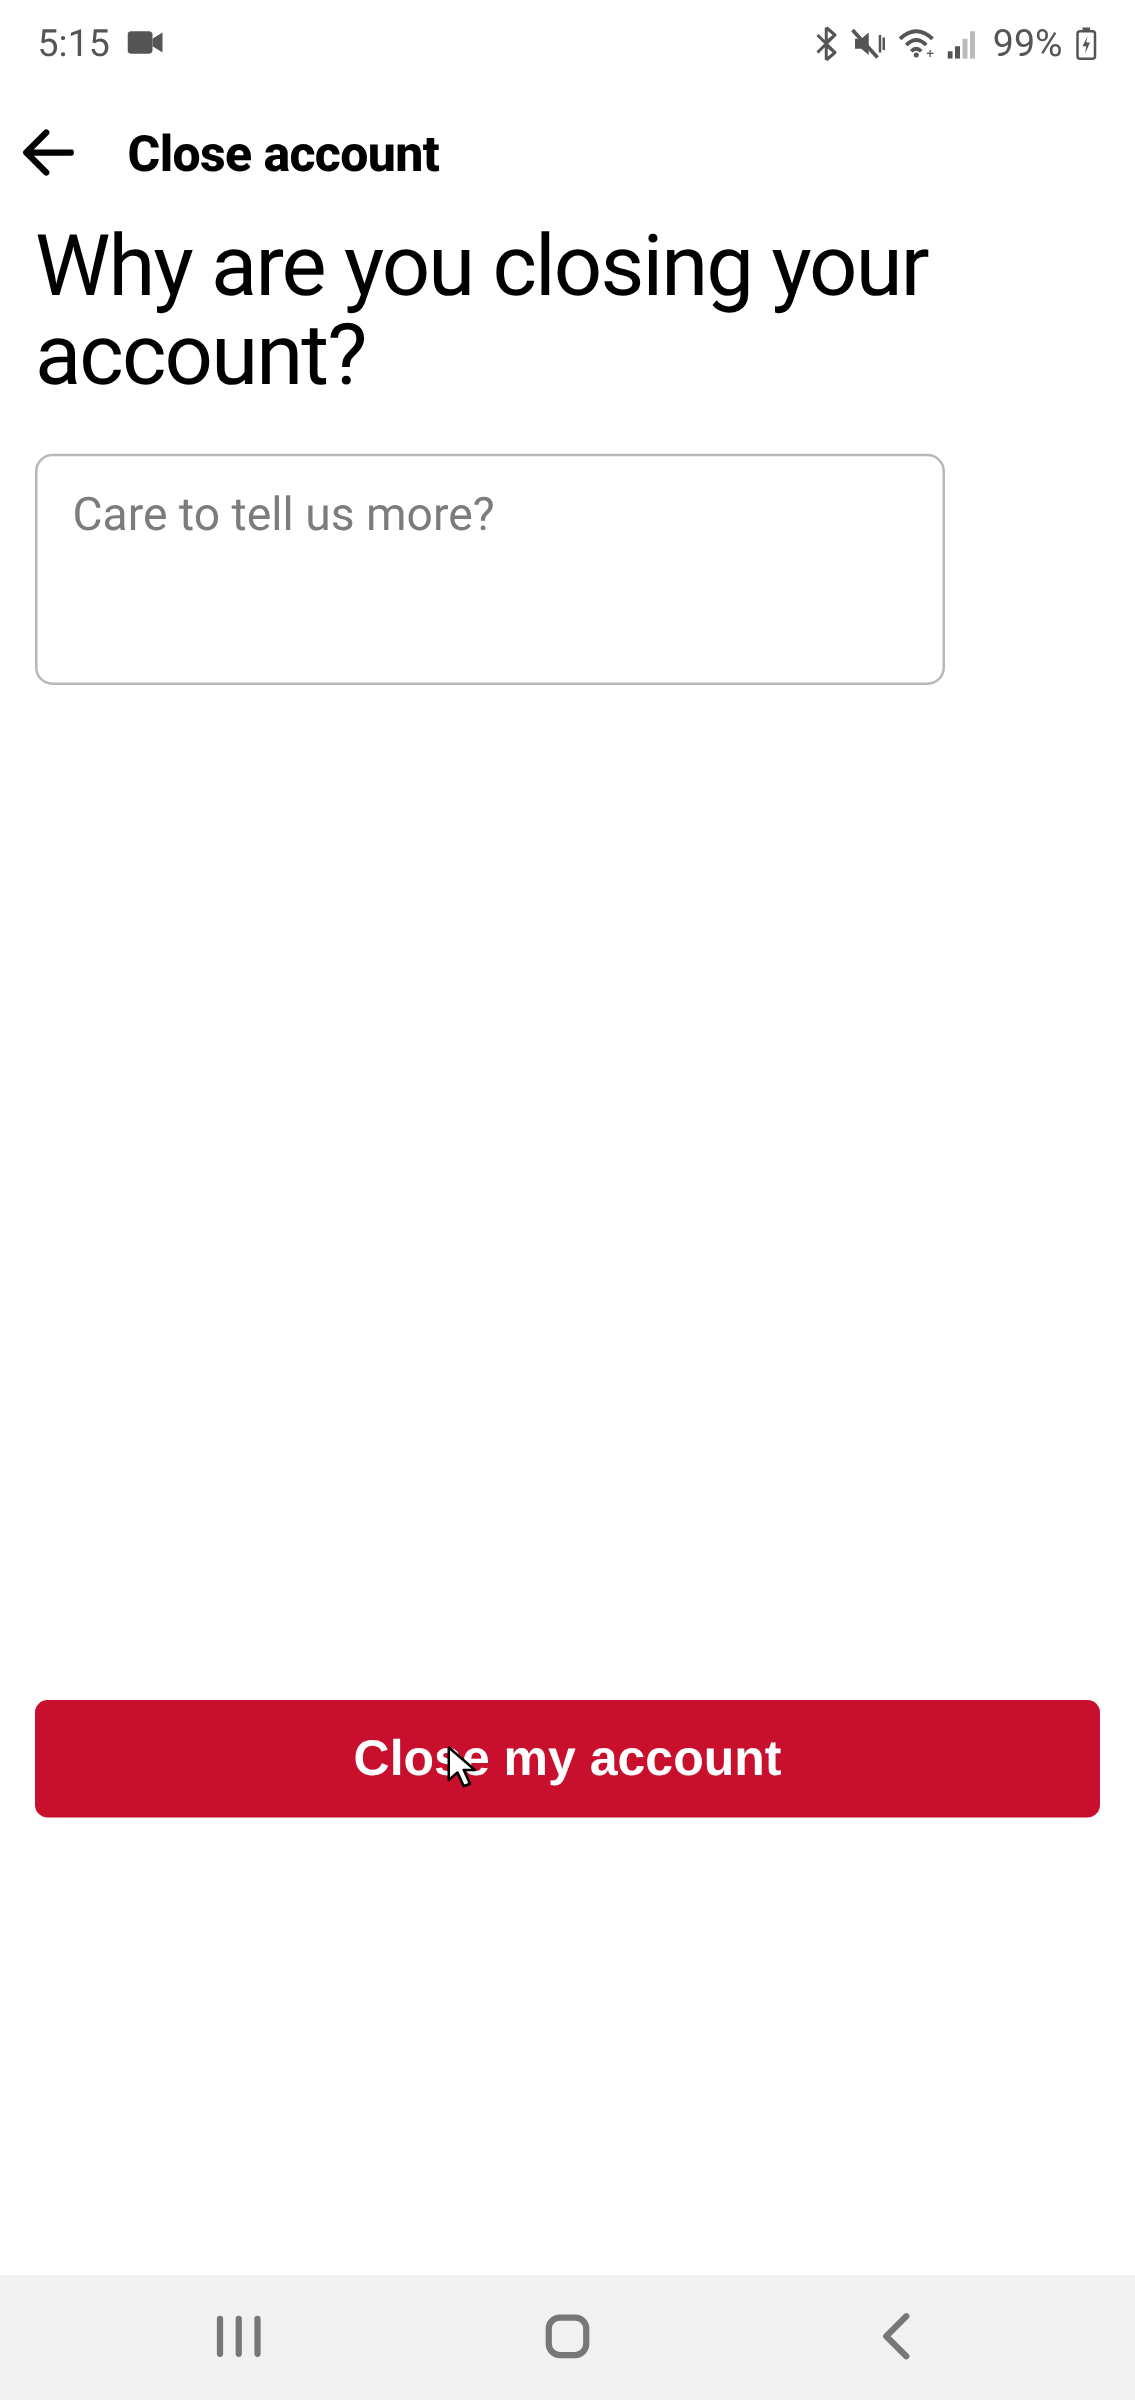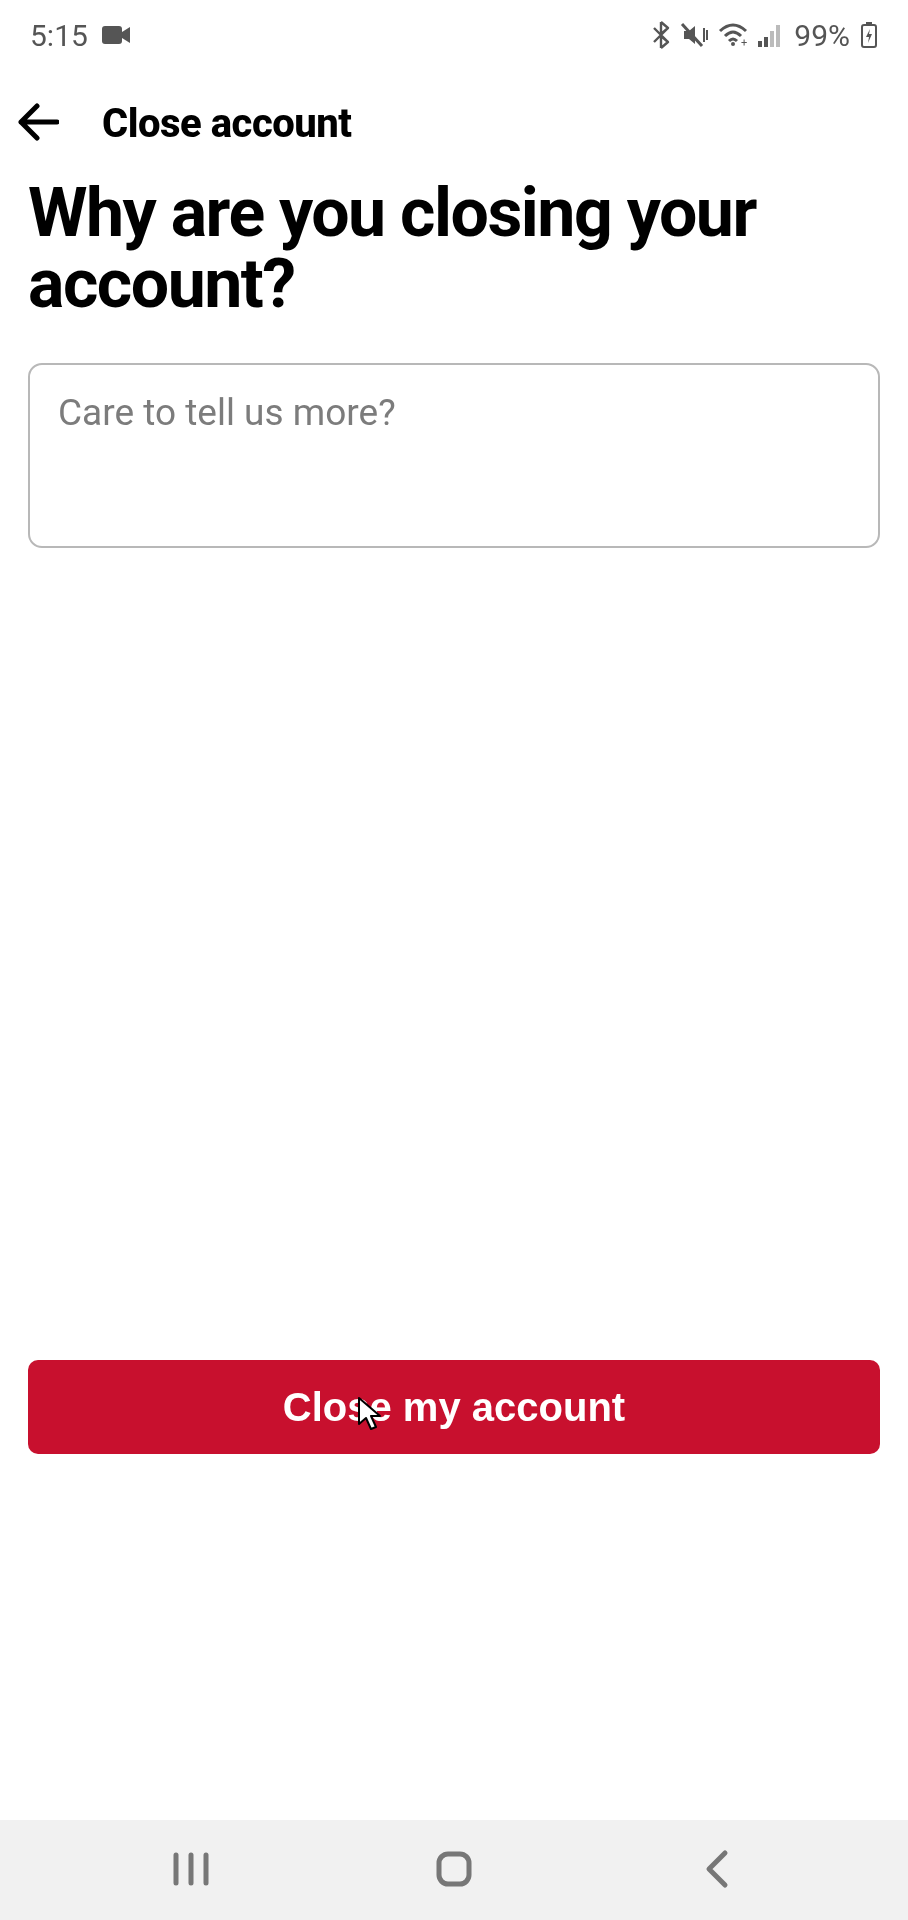--- a/index.html
+++ b/index.html
@@ -53,33 +53,33 @@
   }
 
   
   .content {
     padding: 10px 28px 0 28px;
     display: flex;
     flex-direction: column;
   }
   .page-heading {
     font-size: 68px;
-    font-weight: 700;
+    font-weight: 400;
     line-height: 1.05;
     letter-spacing: -1.5px;
     color: #000;
     margin-bottom: 42px;
   }
   .subheading {
     font-size: 37px;
     color: #111;
     margin-bottom: 48px;
   }
   .feedback-input {
-    width: 852px;
+    width: 728px;
     height: 185px;
     border: 2px solid #b8b8b8;
     border-radius: 14px;
     font-size: 37px;
     padding: 26px 28px;
     resize: none;
     color: #111;
     font-family: inherit;
   }
   .feedback-input::placeholder { color: #7c7c7c; }

